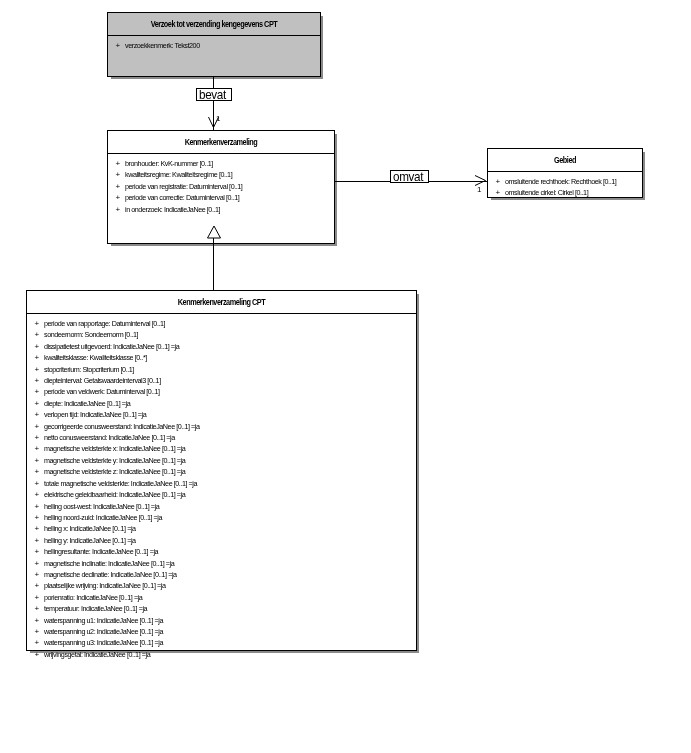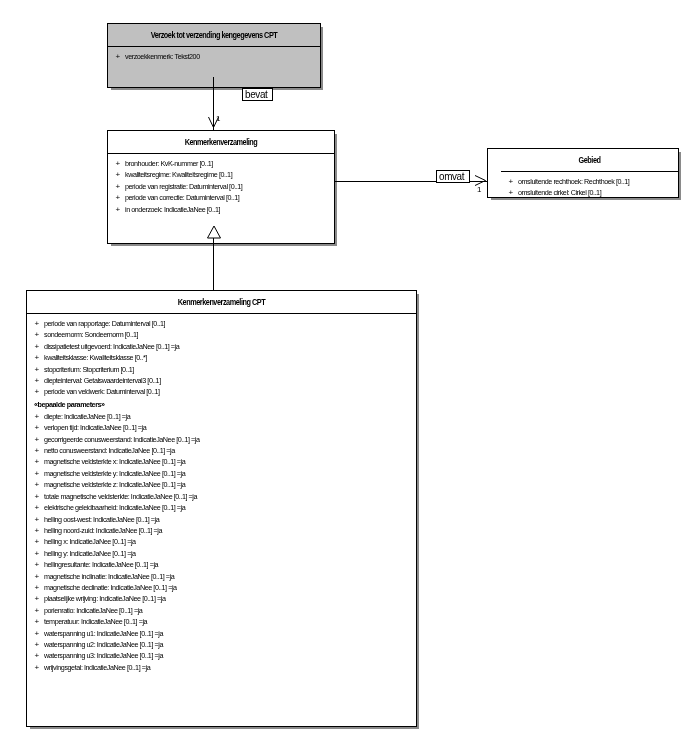--- a/index.html
+++ b/index.html
@@ -28,32 +28,32 @@
   .stereo{
     font-size:8px;line-height:13px;font-weight:bold;padding-left:5px;white-space:nowrap;
     letter-spacing:-0.5px;
   }
   .stereo span{display:inline-block;transform:scaleX(.90);transform-origin:left center;}
   
   .ln{position:absolute;background:#000;}
   .ln.v{width:1px;}
   .ln.h{height:1px;}
   .edge-label{
-    position:absolute;background:#fff;border:1px solid #000;font-size:11px;line-height:9px;
-    padding:1px 2px;white-space:nowrap;letter-spacing:-0.4px;margin-left:46px;
+    position:absolute;background:#fff;border:1px solid #000;font-size:13px;line-height:9px;
+    padding:1px 2px;white-space:nowrap;letter-spacing:-0.4px;
   }
   .edge-label span{display:inline-block;transform:scaleX(.90);transform-origin:left center;}
   .mult{position:absolute;font-size:8px;line-height:9px;white-space:nowrap;}
   .arrow-open{position:absolute;}
   .tri{position:absolute;}
 </style>
 </head>
 <body>
 
-<div class="uml-class shaded" style="left:107px;top:23px;width:214px;height:65px;">
+<div class="uml-class shaded" style="left:107px;top:12px;width:214px;height:65px;">
   <div class="cls-title">Verzoek tot verzending kengegevens CPT</div>
   <div class="cls-sep"></div>
   <div class="cls-body">
     <div class="attr">
       <span class="vis">+</span>
       <span class="txt">verzoekkenmerk: Tekst200</span>
     </div>
   </div>
 </div>
 
@@ -91,41 +91,41 @@
   </div>
 </div>
 
 <div class="ln h" style="left:335px;top:181px;width:152px;"></div>
 <div class="edge-label" style="left:390px;top:170px;text-align:right;"><span>omvat</span></div>
 <svg class="arrow-open" width="14" height="14" viewBox="0 0 14 14" style="left:474px;top:174px;">
   <path d="M1,1.5 L11.5,6.5 L1,11.5" fill="none" stroke="#000" stroke-width="1"></path>
 </svg>
 <div class="mult" style="left:477px;top:185px;"><span>1</span></div>
 
-<div class="uml-class" style="left:487px;top:148px;width:192px;height:50px;padding-left:13px;">
+<div class="uml-class" style="left:487px;top:148px;width:156px;height:50px;">
   <div class="cls-title">Gebied</div>
   <div class="cls-sep"></div>
   <div class="cls-body">
     <div class="attr">
       <span class="vis">+</span>
       <span class="txt">omsluitende rechthoek: Rechthoek [0..1]</span>
     </div>
     <div class="attr">
       <span class="vis">+</span>
       <span class="txt">omsluitende cirkel: Cirkel [0..1]</span>
     </div>
   </div>
 </div>
 
 <div class="ln v" style="left:213px;top:238px;height:52px;"></div>
 <svg class="tri" width="16" height="14" viewBox="0 0 16 14" style="left:206px;top:225px;">
   <path d="M8,1 L14.5,13 L1.5,13 Z" fill="#ffffff" stroke="#000" stroke-width="1"></path>
 </svg>
 
-<div class="uml-class" style="left:26px;top:290px;width:391px;height:437px;">
+<div class="uml-class" style="left:26px;top:290px;width:391px;height:361px;">
   <div class="cls-title">Kenmerkenverzameling CPT</div>
   <div class="cls-sep"></div>
   <div class="cls-body">
     <div class="attr">
       <span class="vis">+</span>
       <span class="txt">periode van rapportage: Datuminterval [0..1]</span>
     </div>
     <div class="attr">
       <span class="vis">+</span>
       <span class="txt">sondeernorm: Sondeernorm [0..1]</span>
@@ -144,23 +144,20 @@
     </div>
     <div class="attr">
       <span class="vis">+</span>
       <span class="txt">diepteinterval: Getalswaardeinterval3 [0..1]</span>
     </div>
     <div class="attr">
       <span class="vis">+</span>
       <span class="txt">periode van veldwerk: Datuminterval [0..1]</span>
     </div>
 
-    <div class="stereo">
-      <span>«bepaalde parameters»</span>
-    </div>
 
     <div class="attr">
       <span class="vis">+</span>
       <span class="txt">diepte: IndicatieJaNee [0..1] =ja</span>
     </div>
     <div class="attr">
       <span class="vis">+</span>
       <span class="txt">verlopen tijd: IndicatieJaNee [0..1] =ja</span>
     </div>
     <div class="attr">

